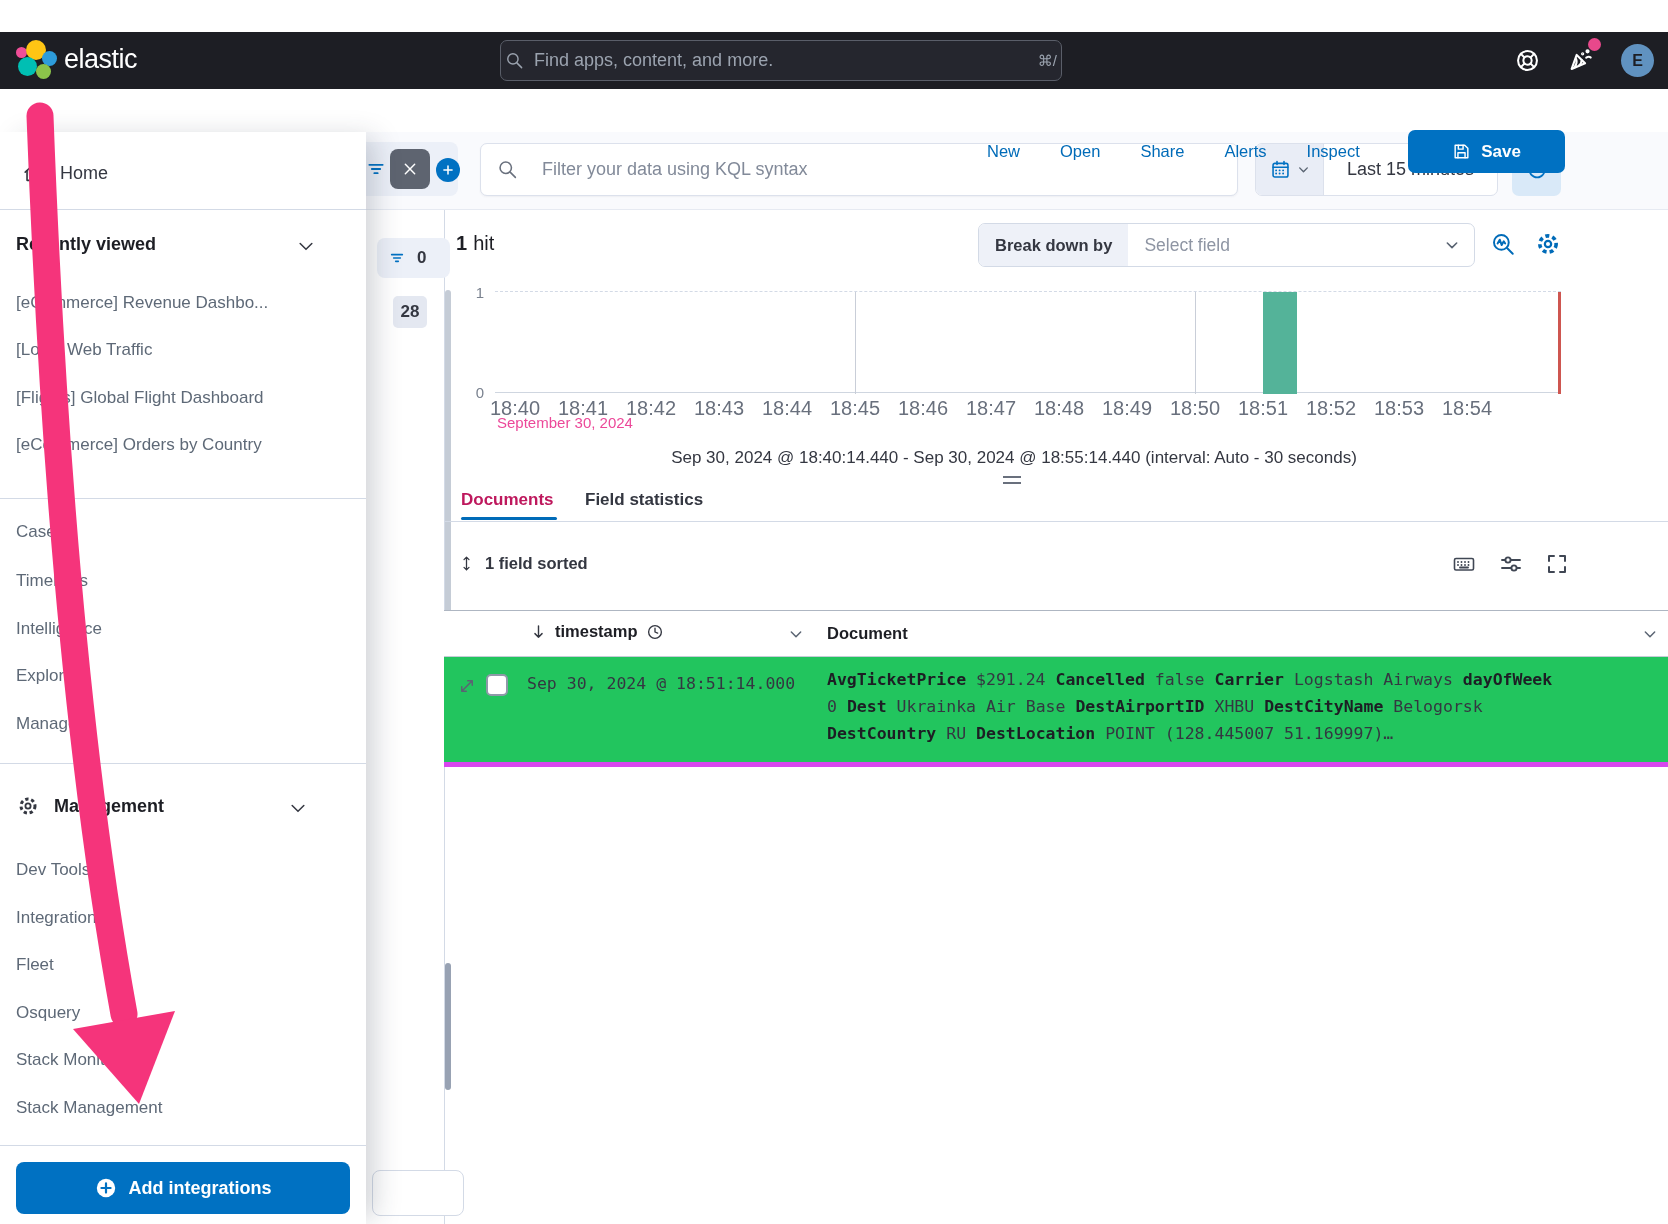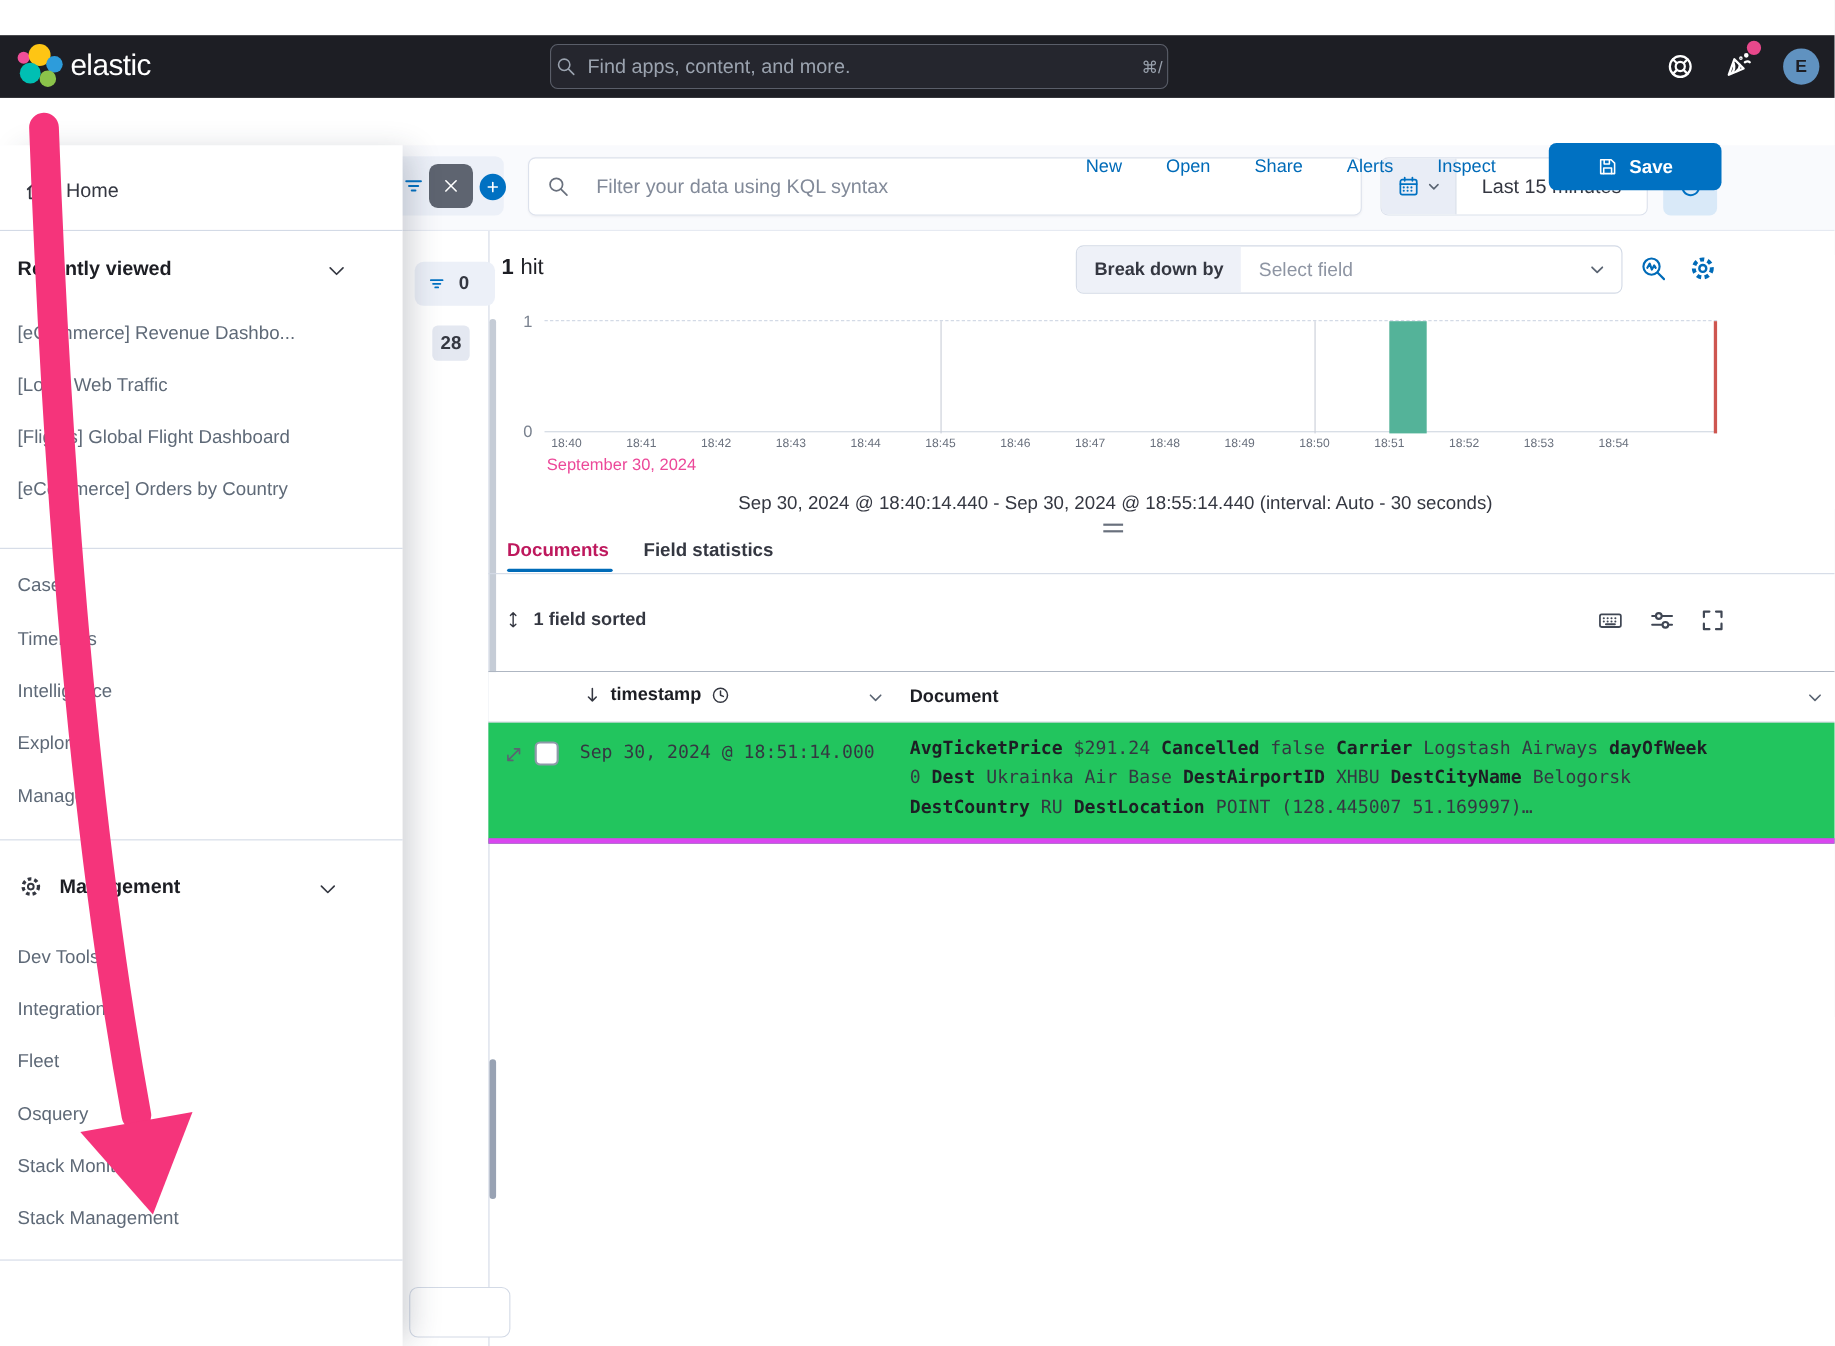--- a/index.html
+++ b/index.html
@@ -69,21 +69,21 @@
   .icon-btn{ position:absolute; background:none; border:0; color:#006BB8; padding:0; }
   .ib-lens{ left:1490px; top:21px; }
   .ib-gear{ left:1534px; top:20px; }
 
   
   .plot{ position:absolute; left:495px; top:81px; width:1066px; height:102px; border-top:1px dashed #D3DAE6; border-bottom:1px solid #CFD6E0; }
   .vline{ position:absolute; top:0; width:1px; height:102px; background:#C9CED8; }
   .bar{ position:absolute; top:0; height:102px; background:#54B399; }
   .nowline{ position:absolute; top:0; width:3px; height:102px; background:#CE5650; }
   .ylab{ position:absolute; width:32px; text-align:right; font-size:15px; color:#7A828F; }
-  .xtick{ position:absolute; top:187px; width:64px; margin-left:-32px; text-align:center; font-size:11px; color:#69707D; }
+  .xtick{ position:absolute; top:187px; width:64px; margin-left:-32px; text-align:center; font-size:20px; color:#69707D; }
   .xdate{ position:absolute; left:497px; top:204px; font-size:15px; color:#ec4899;text-align:right; }
   .caption{ position:absolute; left:444px; top:238px; width:1140px; text-align:center; font-size:17px; color:#343741; }
   .drag-handle{ position:absolute; left:1003px; top:266px; width:18px; height:8px; border-top:2px solid #69707D; border-bottom:2px solid #69707D; cursor:row-resize; }
 
   
   .tab{ position:absolute; top:280px; font-size:17px; font-weight:bold; background:none; border:0; font-family:"Liberation Sans",sans-serif; cursor:pointer; }
   .tab-docs{ left:461px; color:#be185d; }
   .tab-stats{ left:585px; color:#343741; }
   .tab-underline{ position:absolute; left:461px; top:307px; width:96px; height:3px; background:#006BB8; border-radius:2px; }
   .tabs-divider{ position:absolute; left:444px; top:311px; width:1224px; height:1px; background:#D3DAE6; }
@@ -420,20 +420,27 @@
         <path d="M5 9 L12 16 L19 9"></path>
       </svg>
     <div class="nav-item" style="top:728px">Dev Tools</div>
     <div class="nav-item" style="top:776px">Integrations</div>
     <div class="nav-item" style="top:823px">Fleet</div>
     <div class="nav-item" style="top:871px">Osquery</div>
     <div class="nav-item" style="top:918px">Stack Monitoring</div>
     <div class="nav-item" style="top:966px">Stack Management</div>
     <div class="nav-div" style="top:1013px"></div>
 
+    <button class="add-int-btn">
+      <svg width="22" height="22" viewBox="0 0 24 24">
+          <circle cx="12" cy="12" r="10" fill="#fff"></circle>
+          <path d="M12 7 V17 M7 12 H17" stroke="#0071C2" stroke-width="2.4" stroke-linecap="round"></path>
+        </svg>
+      <span>Add integrations</span>
+    </button>
   </div>
 
   <svg class="anno" viewBox="0 0 1668 1224">
     <path d="M 40 116 C 55 520, 85 800, 124 1014" stroke="#F5347B" stroke-width="27" fill="none" stroke-linecap="round"></path>
     <polygon points="73,1029 175,1011 139,1104" fill="#F5347B"></polygon>
   </svg>
 
 </div>
 
 </body></html>

